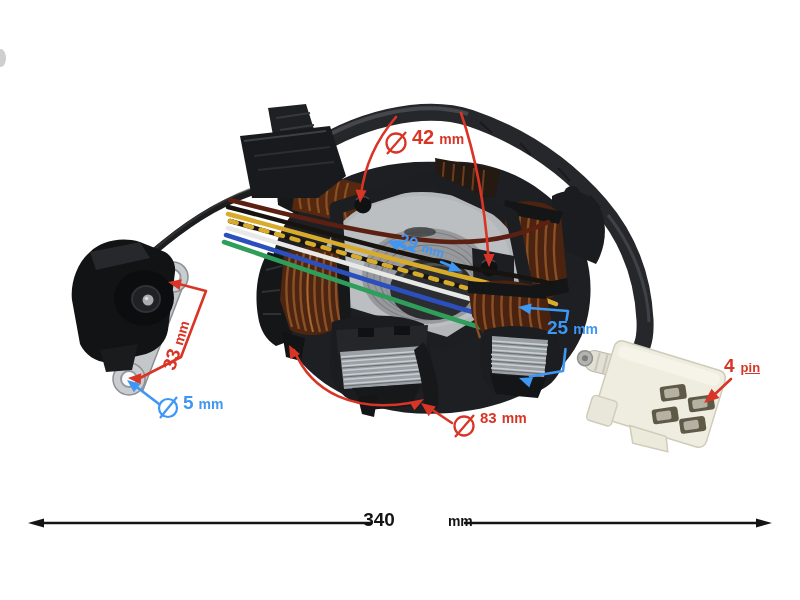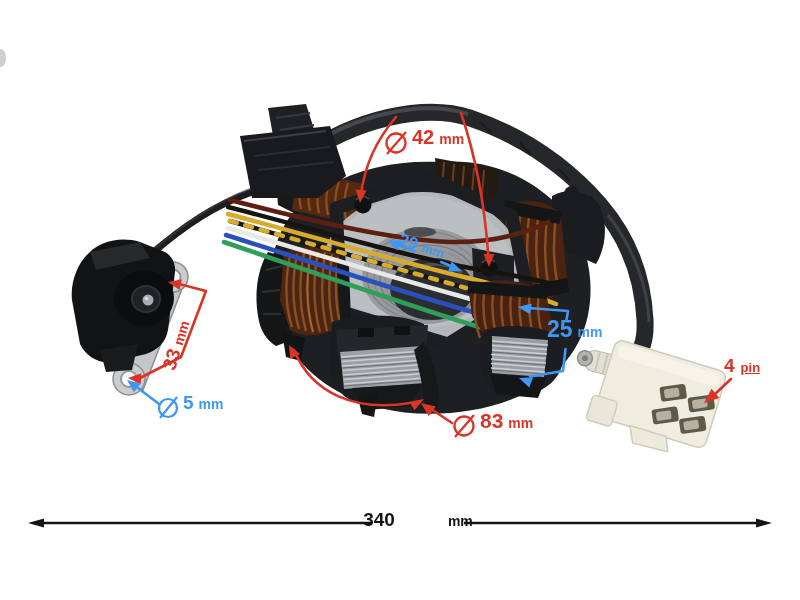--- a/index.html
+++ b/index.html
@@ -12,27 +12,27 @@
   .lbl svg.dia{align-self:center;margin-right:3px;transform:translateY(1px);}
   .red{color:#d93527;}
   .blue{color:#3e97f4;}
   .blk{color:#141414;gap:48px;}
   
   #l42{left:384px;top:87px;margin-top:40px;}
   #l42 .val{font-size:20px;} #l42 .unit{font-size:14px;}
   #l29{left:402px;top:231px;transform:rotate(17deg);transform-origin:left top;}
   #l29 .val{font-size:17px;} #l29 .unit{font-size:13px;}
   #l25{left:547px;top:318px;}
-  #l25 .val{font-size:23px;} #l25 .unit{font-size:14px;}
+  #l25 .val{font-size:19px;} #l25 .unit{font-size:14px;}
   #l33{left:176px;top:345px;transform:translate(-50%,-50%) rotate(-73deg);}
   #l33 .val{font-size:19px;} #l33 .unit{font-size:14px;}
   #l5{left:157px;top:393px;}
   #l5 .val{font-size:19px;} #l5 .unit{font-size:14px;}
   #l83{left:452px;top:410px;}
-  #l83 .val{font-size:21px;} #l83 .unit{font-size:14px;}
+  #l83 .val{font-size:15px;} #l83 .unit{font-size:14px;}
   #l4pin{left:724px;top:356px;}
   #l4pin .val{font-size:19px;} #l4pin .unit{font-size:13px;margin-left:6px;text-decoration:underline;}
   #l340{left:418px;top:510px;transform:translateX(-50%);}
   #l340 .val{font-size:19px;} #l340 .unit{font-size:14px;}
 </style>
 </head>
 <body>
 
 <div id="stage">
 

